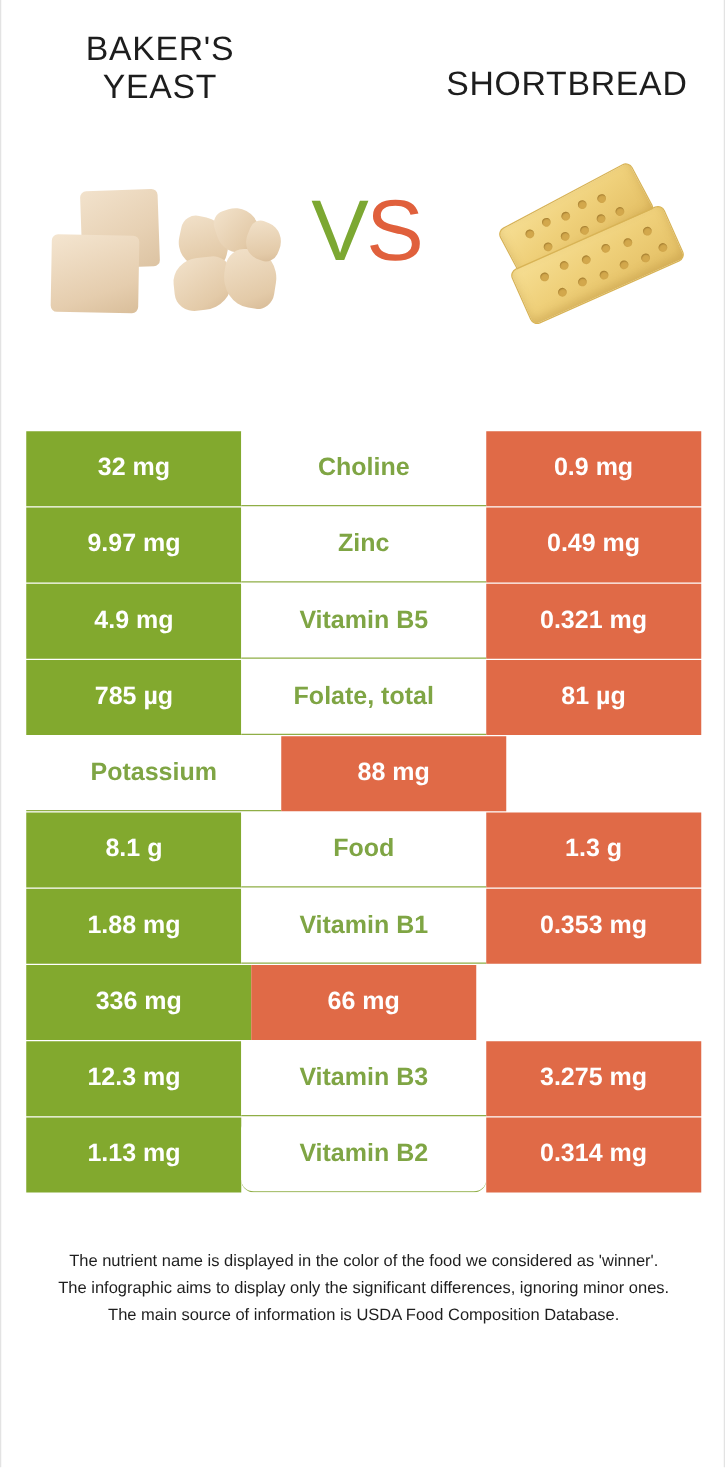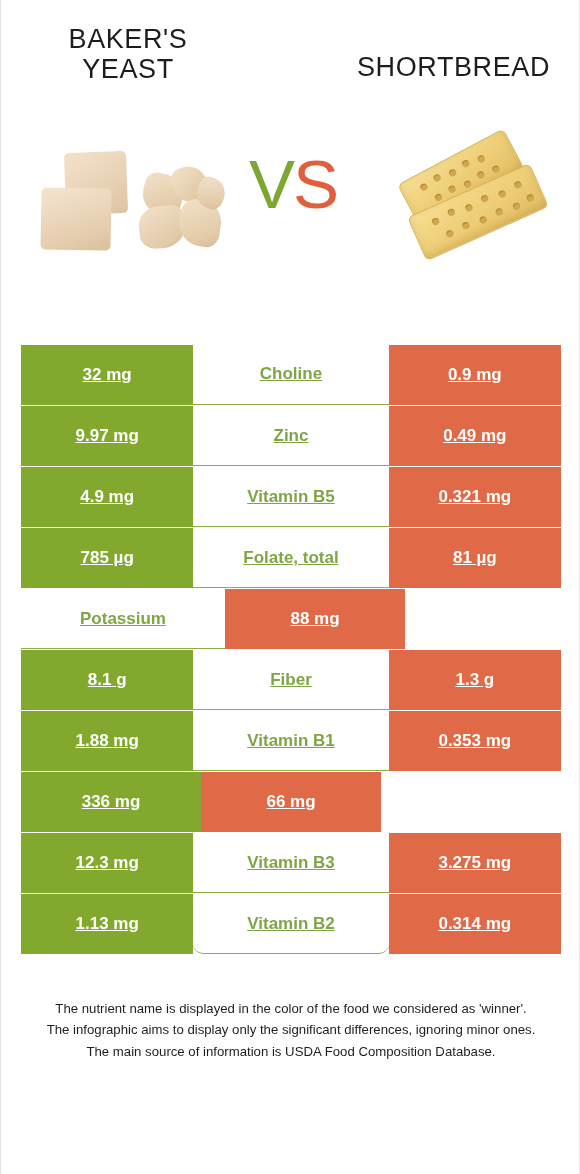--- a/index.html
+++ b/index.html
@@ -152,24 +152,23 @@
   .row {
     position: relative;
     display: flex;
     height: 59.5px;
     margin-bottom: 1.5px;
   }
   .cell {
     display: flex;
     align-items: center;
     justify-content: center;
-    font-size: 17px;
+    font-size: 20px;
     font-weight: 700;
     box-sizing: border-box;
-    text-decoration: underline;
   }
   .cell-left {
     width: 180px;
     background: #82A92E;
     color: #ffffff;
   }
   .cell-mid {
     width: 204px;
     background: #ffffff;
     color: #7FA544;
@@ -281,21 +280,21 @@
       <div class="cell cell-right">81 µg</div>
     </div>
 
     <div class="row">
       <div class="cell cell-mid">Potassium</div>
       <div class="cell cell-right">88 mg</div>
     </div>
 
     <div class="row">
       <div class="cell cell-left">8.1 g</div>
-      <div class="cell cell-mid">Fiber</div>
+      <div class="cell cell-mid">Food</div>
       <div class="cell cell-right">1.3 g</div>
     </div>
 
     <div class="row">
       <div class="cell cell-left">1.88 mg</div>
       <div class="cell cell-mid">Vitamin B1</div>
       <div class="cell cell-right">0.353 mg</div>
     </div>
 
     <div class="row">

